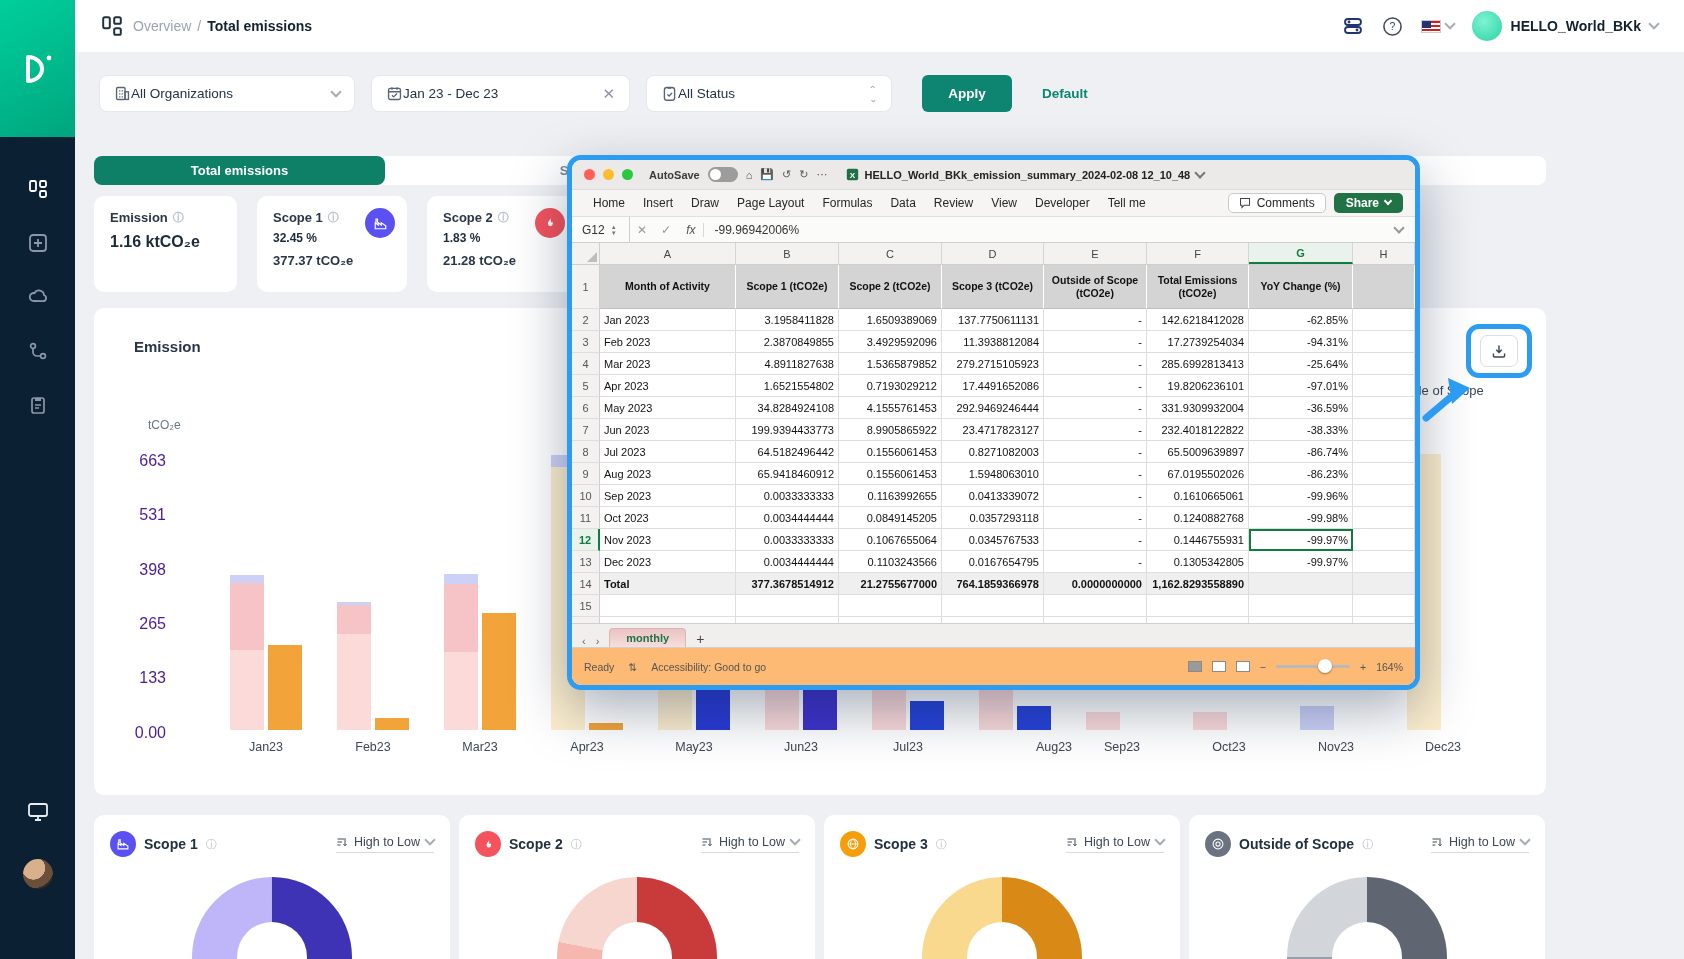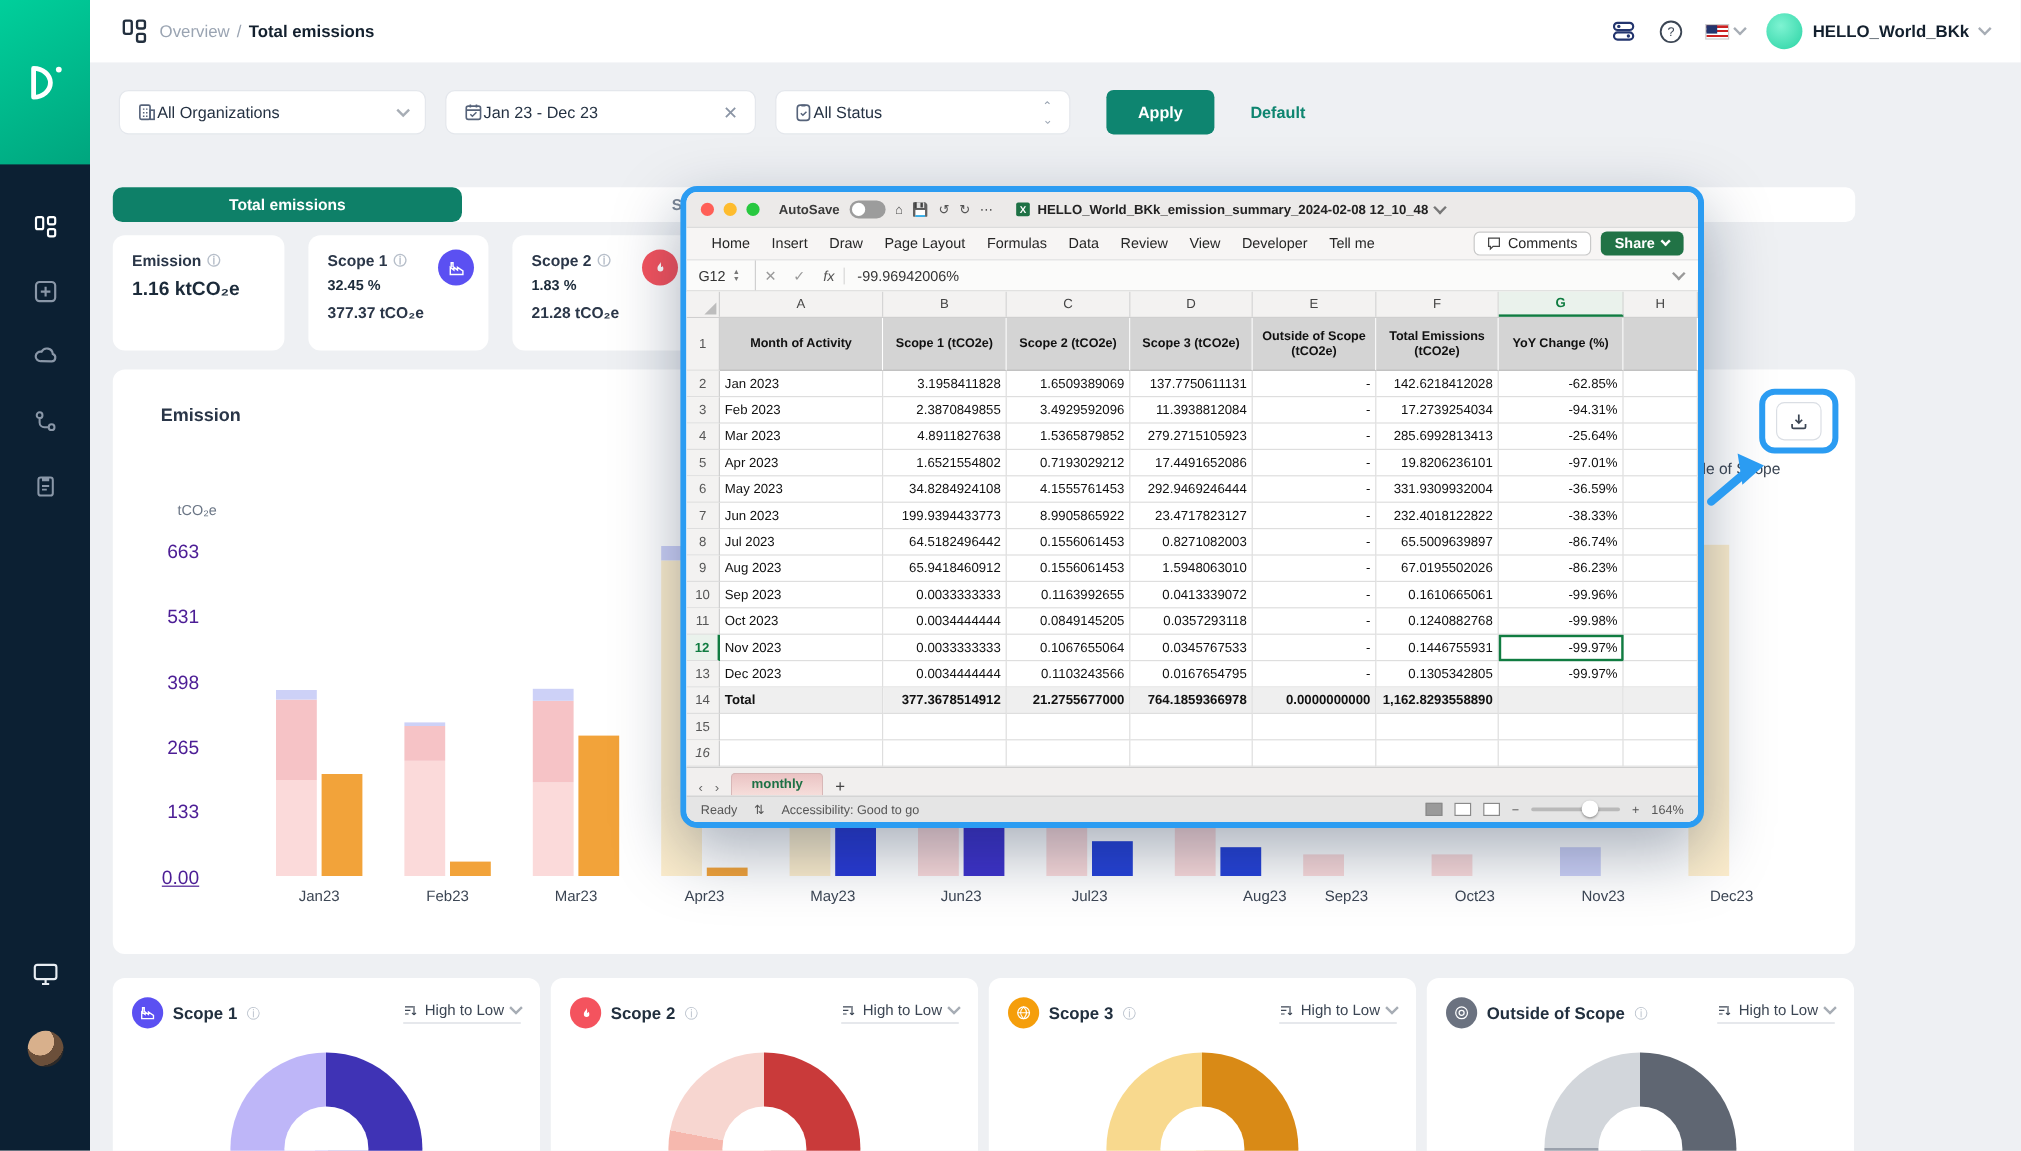--- a/index.html
+++ b/index.html
@@ -90,21 +90,21 @@
   .c-a{width:136px;flex:0 0 136px}.c-b{width:103px;flex:0 0 103px}.c-c{width:103px;flex:0 0 103px}.c-d{width:102px;flex:0 0 102px}.c-e{width:103px;flex:0 0 103px}.c-f{width:102px;flex:0 0 102px}.c-g{width:104px;flex:0 0 104px}.c-h{flex:1}
   .hdr1{height:44px;background:#d4d4d4}
   .hdr1 .cell{background:#d4d4d4;border-right:1px solid #fff;border-bottom:1px solid #bdbdbd;font-weight:bold;justify-content:center;text-align:center;white-space:normal;line-height:1.15;font-size:10.5px}
   .selcol{color:#107c41;font-weight:bold;border-bottom:2px solid #107c41;background:#eaf2ec}
   .selrn{color:#107c41;font-weight:bold;border-right:2px solid #107c41;background:#eaf2ec}
   .selcell{outline:2px solid #107c41;outline-offset:-2px}
   .totrow .cell{font-weight:bold;background:#efefef}
   .totrow .cell:first-of-type{background:#dcdcdc;justify-content:center}
   .xl-tabs{height:24px;background:#f1efee;border-top:1px solid #cfcfcf;display:flex;align-items:flex-end;padding:0 10px;gap:10px;font-size:11px;color:#666}
   .sheettab{background:linear-gradient(#eac3c3,#f6dedb);padding:3px 16px;border-radius:4px 4px 0 0;color:#1e7145;font-weight:bold;border:1px solid #d8b7b7;border-bottom:none}
-  .xl-status{height:22px;background:#e5e5e5;border-top:1px solid #d0d0d0;display:flex;align-items:center;padding:0 12px;gap:14px;font-size:10.5px;color:#555}
+  .xl-status{height:38px;background:#fdba74;border-top:1px solid #d0d0d0;display:flex;align-items:center;padding:0 12px;gap:14px;font-size:10.5px;color:#555}
   .vicon{width:14px;height:11px;border:1px solid #8a8a8a;background:#fff}
   .vicon.act{background:#9a9a9a}
   .slider{width:74px;height:3px;background:#b9b9b9;border-radius:2px;position:relative}
   .knob{position:absolute;left:42px;top:-6px;width:14px;height:14px;border-radius:50%;background:#fff;box-shadow:0 1px 2px rgba(0,0,0,.4)}
   .pillbtn{border:1px solid #c9c9c9;background:#fff;border-radius:5px;padding:2px 10px;font-size:12px;display:flex;align-items:center;gap:6px;color:#262626}
   .sharebtn{background:#217346;color:#fff;border:none;border-radius:5px;padding:3px 12px;font-size:12px;font-weight:bold;display:flex;align-items:center;gap:6px}
   .autosave-toggle{width:30px;height:15px;border-radius:8px;background:#9c9c9c;position:relative}
   .autosave-toggle::after{content:"";position:absolute;left:2px;top:2px;width:11px;height:11px;border-radius:50%;background:#fff}
 
   
@@ -276,21 +276,21 @@
 
 <div class="chart-card">
   <div class="chart-title">Emission</div>
   <div class="unit-lbl">tCO₂e</div>
   <div id="plot" class="abs" style="left:0;top:0;width:1452px;height:487px">
       <div class="ytick" style="left: 20px; top: 144px;">663</div>
       <div class="ytick" style="left: 20px; top: 198.3px;">531</div>
       <div class="ytick" style="left: 20px; top: 252.6px;">398</div>
       <div class="ytick" style="left: 20px; top: 306.9px;">265</div>
       <div class="ytick" style="left: 20px; top: 361.2px;">133</div>
-      <div class="ytick" style="left: 20px; top: 415.5px; text-decoration: underline;">0.00</div>
+      <div class="ytick" style="left: 20px; top: 415.5px;">0.00</div>
       <div class="xlabel" style="left: 137px;">Jan23</div>
       <div class="seg" style="left: 136px; height: 79.6128px; top: 342.387px; background: rgb(251, 218, 218);"></div>
       <div class="seg" style="left: 136px; height: 67.3647px; top: 275.023px; background: rgb(246, 195, 198);"></div>
       <div class="seg" style="left: 136px; height: 8.16541px; top: 266.857px; background: rgb(205, 209, 247);"></div>
       <div class="seg" style="left: 174px; height: 84.9203px; top: 337.08px; background: rgb(242, 163, 58);"></div>
       <div class="xlabel" style="left: 244px;">Feb23</div>
       <div class="seg" style="left: 243px; height: 95.9436px; top: 326.056px; background: rgb(251, 218, 218);"></div>
       <div class="seg" style="left: 243px; height: 28.5789px; top: 297.477px; background: rgb(246, 195, 198);"></div>
       <div class="seg" style="left: 243px; height: 3.26617px; top: 294.211px; background: rgb(205, 209, 247);"></div>
       <div class="seg" style="left: 281px; height: 12.2481px; top: 409.752px; background: rgb(242, 163, 58);"></div>

